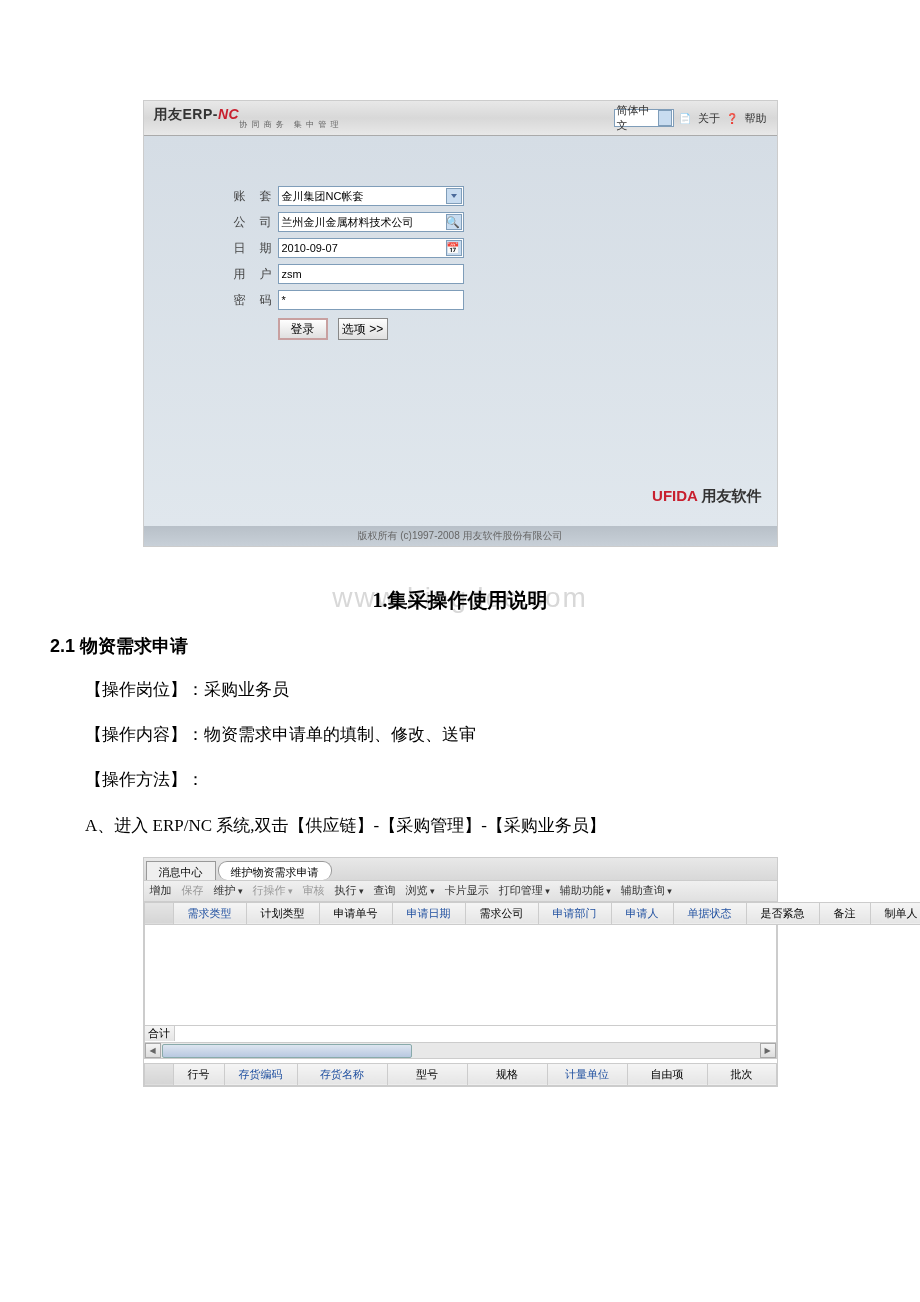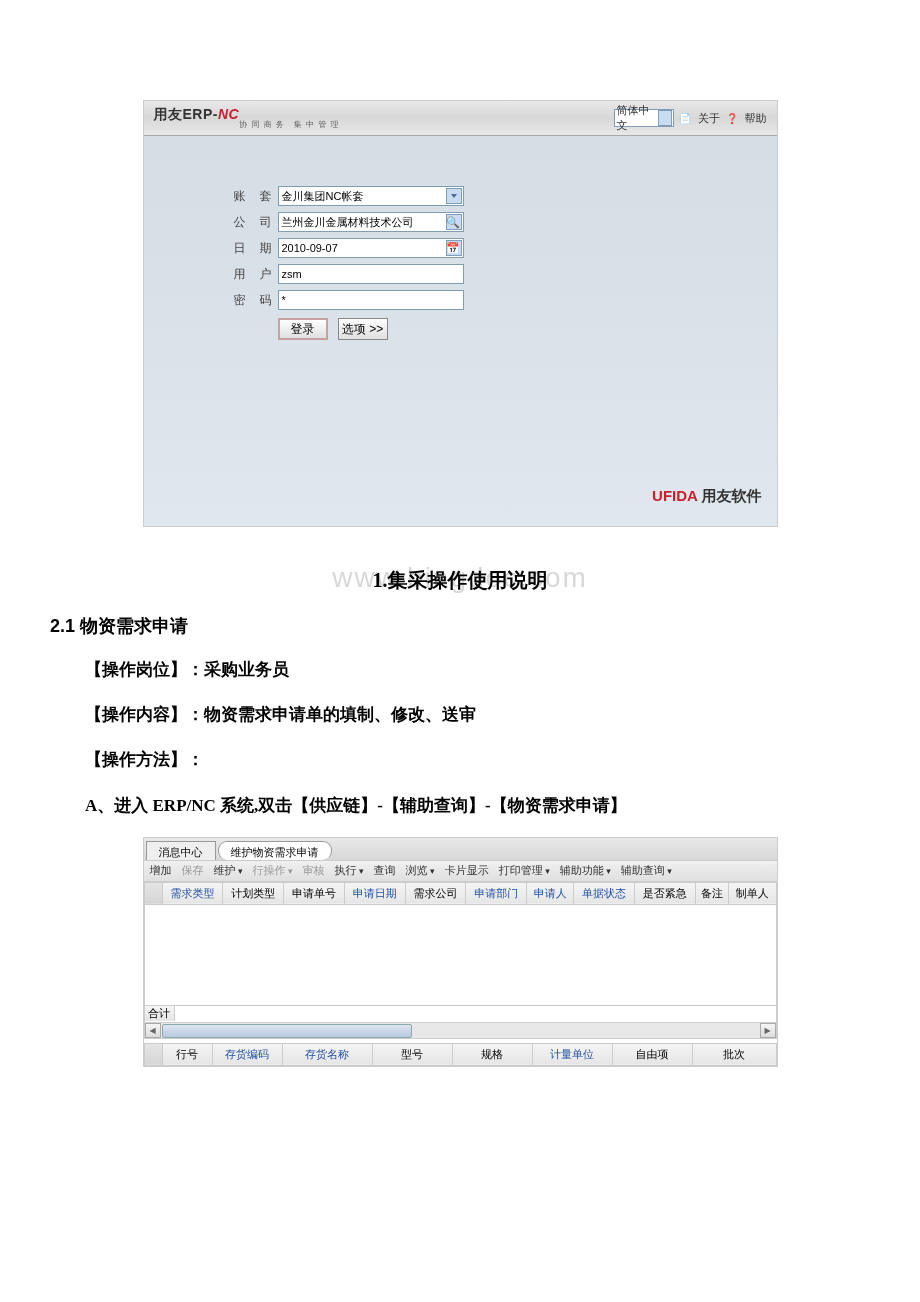--- a/index.html
+++ b/index.html
@@ -32,32 +32,32 @@
   .brand-cn { color: #333; font-family: "SimHei"; }
   .login-footer { background: linear-gradient(#b8c0c8, #c8d0d8); height: 20px; font-size: 10px; color: #666; text-align: center; line-height: 20px; }
   
   
   .watermark-line { text-align: center; margin: 30px 0 20px; position: relative; }
   .watermark-text { position: absolute; top: -5px; left: 50%; transform: translateX(-50%); font-size: 28px; color: #d8d8d8; font-family: Arial; font-weight: 300; letter-spacing: 2px; z-index: -1; white-space: nowrap; }
   .section-title { font-family: "SimSun"; font-size: 20px; font-weight: bold; position: relative; z-index: 1; }
   
   
   .subsection { font-family: "SimHei", sans-serif; font-size: 18px; font-weight: bold; margin: 20px 0 15px; }
-  .text-line { font-family: "SimSun"; font-size: 17px; margin: 18px 0; padding-left: 35px; line-height: 1.6; font-weight: bold; }
+  .text-line { font-family: "SimSun"; font-size: 17px; margin: 18px 0; padding-left: 35px; line-height: 1.6; }
   
   
   .grid-screenshot { border: 1px solid #ccc; width: 635px; margin: 10px auto; font-size: 11px; }
   .grid-tabs { display: flex; background: linear-gradient(#e8e8e8, #d8d8d8); height: 22px; align-items: flex-end; padding-left: 2px; }
   .grid-tab { padding: 3px 12px; border: 1px solid #999; border-bottom: none; background: #efefef; margin-right: 2px; font-size: 11px; height: 19px; }
   .grid-tab.active { background: white; border-radius: 9px; }
   .grid-toolbar { display: flex; background: linear-gradient(#f0f0f0, #e0e0e0); height: 22px; align-items: center; padding: 0 6px; gap: 10px; border-top: 1px solid #ccc; border-bottom: 1px solid #ccc; color: #333; }
   .grid-toolbar span.disabled { color: #999; }
   .grid-toolbar span.caret::after { content: " ▾"; font-size: 9px; }
   .grid-table { width: 100%; border-collapse: collapse; }
-  .grid-table th { background: linear-gradient(#f5f5f5, #e5e5e5); border: 1px solid #ccc; padding: 3px 2px; font-weight: normal; font-size: 11px; white-space: nowrap; }
+  .grid-table th { background: linear-gradient(#f5f5f5, #e5e5e5); border: 1px solid #ccc; padding: 3px 14px; font-weight: normal; font-size: 11px; white-space: nowrap; }
   .grid-table th.sortable { color: #2050a0; }
   .grid-table th.corner { width: 18px; background: linear-gradient(#e5e5e5, #d5d5d5); }
   .grid-blank { height: 100px; background: white; border-left: 1px solid #ccc; border-right: 1px solid #ccc; }
   .grid-total { display: flex; border: 1px solid #ccc; height: 18px; align-items: center; }
   .grid-total-label { width: 30px; text-align: center; border-right: 1px solid #ccc; background: linear-gradient(#f5f5f5, #e5e5e5); font-size: 11px; }
   .grid-scroll { display: flex; height: 16px; background: #e8e8e8; border: 1px solid #ccc; border-top: none; position: relative; }
   .scroll-arrow { width: 16px; background: linear-gradient(#f5f5f5, #ddd); border: 1px solid #aaa; display: flex; align-items: center; justify-content: center; font-size: 8px; color: #666; }
   .scroll-thumb { position: absolute; left: 17px; width: 250px; height: 14px; top: 1px; background: linear-gradient(#dde5f0, #b8c8e0); border: 1px solid #8aa; border-radius: 2px; }
   .scroll-arrow.right { margin-left: auto; }
 </style>
@@ -121,32 +121,33 @@
       <div class="btn-row">
         <div class="login-btn primary">登录</div>
         <div class="login-btn">选项 &gt;&gt;</div>
       </div>
     </div>
     <div class="brand-corner">
       <span class="brand-ufida">UFIDA</span>
       <span class="brand-cn">用友软件</span>
     </div>
   </div>
+  <div class="login-footer">版权所有  (c)1997-2008 用友软件股份有限公司</div>
 </div>
 
 <div class="watermark-line">
   <div class="watermark-text">www.bingdoc.com</div>
   <div class="section-title">1.集采操作使用说明</div>
 </div>
 
 <div class="subsection">2.1 物资需求申请</div>
 <div class="text-line">【操作岗位】：采购业务员</div>
 <div class="text-line">【操作内容】：物资需求申请单的填制、修改、送审</div>
 <div class="text-line">【操作方法】：</div>
-<div class="text-line" style="padding-left:35px;text-indent:-35px;margin-left:35px;">A、进入 ERP/NC 系统,双击【供应链】-【辅助查询】-【物资需求申请】</div>
+<div class="text-line" style="padding-left:35px;text-indent:-35px;margin-left:35px;">A、进入 ERP/NC 系统,双击【供应链】-【采购管理】-【采购业务员】</div>
 
 <div class="grid-screenshot">
   <div class="grid-tabs">
     <div class="grid-tab">消息中心</div>
     <div class="grid-tab active">维护物资需求申请</div>
   </div>
   <div class="grid-toolbar">
     <span>增加</span>
     <span class="disabled">保存</span>
     <span class="caret">维护</span>

